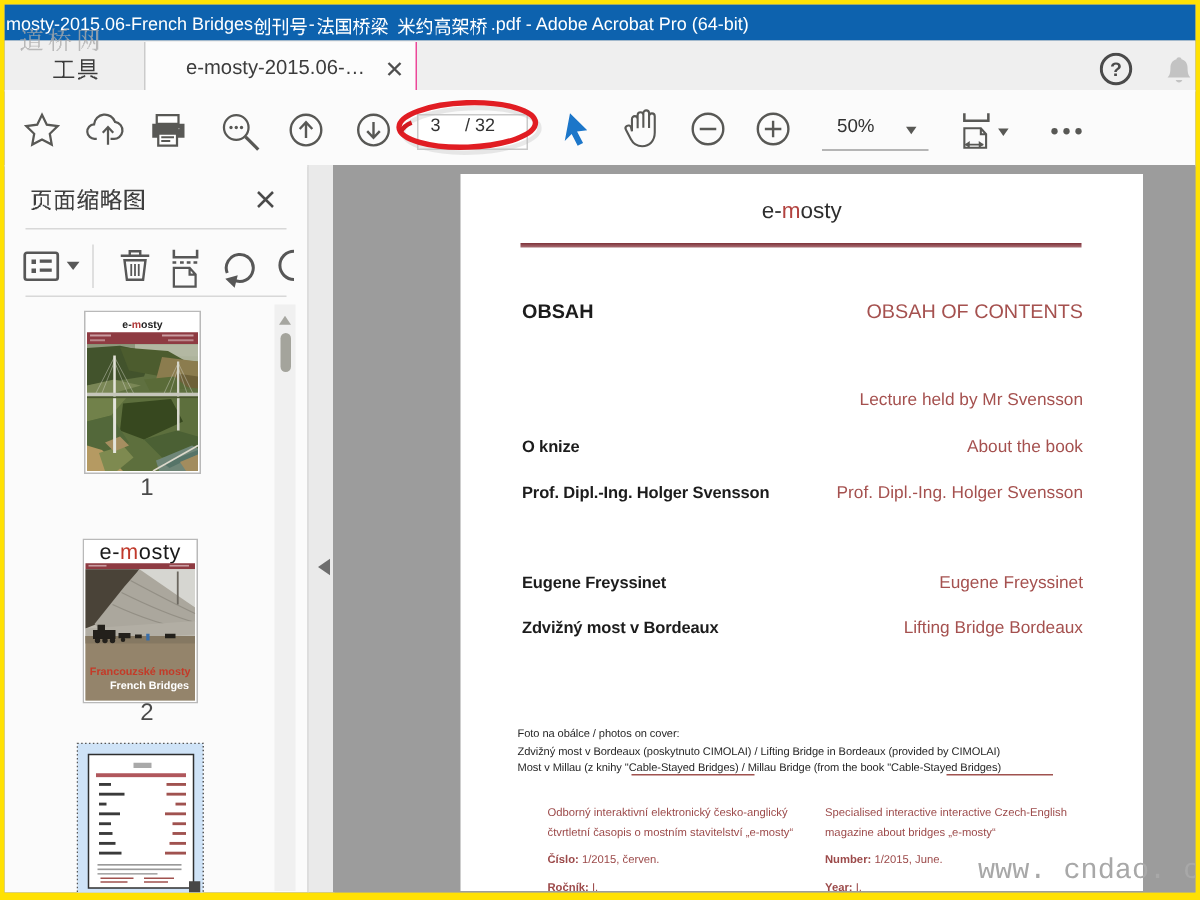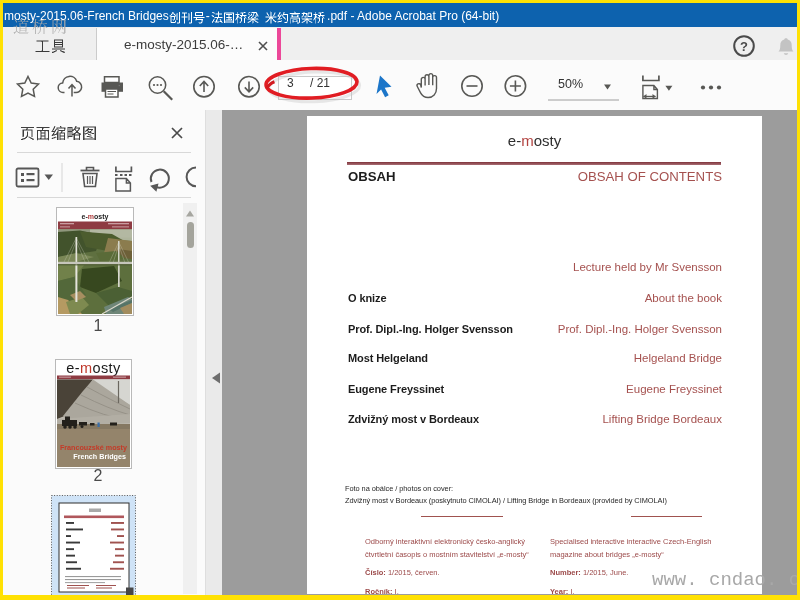--- a/index.html
+++ b/index.html
@@ -2,21 +2,21 @@
 <html><head><meta charset="utf-8"><style>
 html,body{margin:0;padding:0}
 body{width:800px;height:600px;overflow:hidden;position:relative;background:#ffe103;
  font-family:"Liberation Sans",sans-serif;-webkit-font-smoothing:antialiased}
 .abs{position:absolute}
 #app{position:absolute;left:3px;top:3px;width:794px;height:592px;background:#a3a3a3;overflow:hidden}
 #title{position:absolute;left:0;top:0;width:794px;height:24px;background:#0d62ae;overflow:hidden}
 #titletxt{position:absolute;left:1px;top:4px;height:17px;color:#fff;font-size:12px;white-space:nowrap;display:flex;align-items:center}
 #titletxt svg{margin:0 1px}
 #tabbar{position:absolute;left:0;top:24px;width:794px;height:33px;background:#efefef;border-bottom:1px solid #dcdcdc}
-#tab{position:absolute;left:93px;top:24.5px;width:180px;height:32.5px;background:#fcfcfc;border-left:1px solid #cbcbcb;border-right:4px solid #ec4899}
+#tab{position:absolute;left:93px;top:24.5px;width:180px;height:32.5px;background:#fcfcfc;border-left:1px solid #cbcbcb;border-right:1px solid #ec4899}
 #tabtxt{position:absolute;left:27px;top:9px;font-size:13.5px;color:#3c3c3c;white-space:nowrap}
 #toolbar{position:absolute;left:0;top:57px;width:794px;height:50px;background:#fbfbfb;border-bottom:1px solid #cdcdcd}
 #panel{position:absolute;left:0;top:107px;width:202px;height:485px;background:#fbfbfb}
 #splitter{position:absolute;left:202px;top:107px;width:17px;height:485px;background:#eaeaea;border-left:1px solid #dedede}
 #doc{position:absolute;left:219px;top:107px;width:575px;height:485px;background:#9c9c9c}
 #page{position:absolute;left:85px;top:6px;width:455px;height:478px;background:#fff}
 .sep{position:absolute;background:#d8d8d8;height:1px}
 .lbl{position:absolute;font-size:16px;color:#4a4a4a;text-align:center;width:20px}
 .row{position:absolute;width:374px;left:41px;height:14px}
 .cz{position:absolute;left:0;top:0;font-size:11px;letter-spacing:-0.1px;font-weight:bold;color:#1c1c1c;white-space:nowrap}
@@ -105,21 +105,21 @@
         <path d="M643.5 34l-3.3 2.4 3.3 2.4zM649.5 34l3.3 2.4-3.3 2.4z" fill="#585855" stroke="none"></path>
 <path d="M662.4 25.7h7l-3.5 5z" fill="#585855" stroke="none"></path>
 
 <g fill="#585855" stroke="none">
           <circle cx="700" cy="27.5" r="2.1"></circle>
           <circle cx="708" cy="27.5" r="2.1"></circle>
           <circle cx="716" cy="27.5" r="2.1"></circle>
         </g>
 </svg>
 <div class="abs" style="left:284px;top:16px;font-size:12px;color:#333">3</div>
-<div class="abs" style="left:307px;top:16px;font-size:12px;color:#333">/ 21</div>
+<div class="abs" style="left:307px;top:16px;font-size:12px;color:#333">/ 32</div>
 <div class="abs" style="left:545px;top:16.5px;font-size:12.5px;color:#333;width:45px;text-align:center">50%</div>
 
 <svg width="120" height="42" viewBox="0 0 120 42" style="position:absolute;left:248px;top:3px">
 <ellipse cx="61" cy="21.5" rx="45.5" ry="14.8" stroke="#bfbfbf" stroke-width="3" fill="none" transform="rotate(-2 60 20) translate(2 2.5)" opacity=".35"></ellipse>
 <ellipse cx="60.5" cy="20.3" rx="45.5" ry="14.8" stroke="#e11d23" stroke-width="3.6" fill="none" transform="rotate(-2 60 20)"></ellipse>
 <path d="M15.5 24c2-3.5 5-5.5 8-6.5" stroke="#d21a20" stroke-width="3" fill="none" transform="rotate(-2 60 20)"></path>
 </svg>
 </div>
 <div id="panel">
       <svg style="position:absolute;left:17px;top:11px" width="78.5" height="21.5" viewBox="0 0 157 43">
@@ -270,49 +270,46 @@
     </div>
 <div id="splitter">
       <svg class="abs" style="left:4px;top:260.5px" width="12" height="14" viewBox="0 0 12 14">
         <path d="M10 1.5v11L2 7z" fill="#6e6e6e"></path>
       </svg>
     </div>
 <div id="doc">
       <div id="page">
 <div class="abs" style="left:0;top:16px;width:455px;text-align:center;font-size:15px;color:#2e2e2e">e-<span style="color:#b2423f">m</span>osty</div>
 <div class="abs" style="left:40px;top:45.5px;width:374px;height:3px;background:linear-gradient(#7e323a,#a96f75)"></div>
-<div class="row" style="top:53px;height:17px">
+<div class="row" style="top:84px;height:17px">
           <span class="cz" style="font-size:13.2px;letter-spacing:0">OBSAH</span>
           <span class="en" style="font-size:13.2px">OBSAH OF CONTENTS</span>
         </div>
         <div class="row" style="top:145px">
           <span class="en">Lecture held by Mr Svensson</span>
         </div>
         <div class="row" style="top:176px">
           <span class="cz">O knize</span>
           <span class="en">About the book</span>
         </div>
         <div class="row" style="top:207px">
           <span class="cz">Prof. Dipl.-Ing. Holger Svensson</span>
           <span class="en">Prof. Dipl.-Ing. Holger Svensson</span>
         </div>
-        <div class="row" style="top:236px">
-          <span class="cz">Most Helgeland</span>
-          <span class="en">Helgeland Bridge</span>
-        </div>
         <div class="row" style="top:267px">
           <span class="cz">Eugene Freyssinet</span>
           <span class="en">Eugene Freyssinet</span>
         </div>
         <div class="row" style="top:297px">
           <span class="cz">Zdvižný most v Bordeaux</span>
           <span class="en">Lifting Bridge Bordeaux</span>
         </div>
 <div class="ft" style="left:38px;top:368px">Foto na obálce / photos on cover:</div>
 <div class="ft" style="left:38px;top:379.5px">Zdvižný most v Bordeaux (poskytnuto CIMOLAI) / Lifting Bridge in Bordeaux (provided by CIMOLAI)</div>
+<div class="ft" style="left:38px;top:391px">Most v Millau (z knihy "Cable-Stayed Bridges) / Millau Bridge (from the book "Cable-Stayed Bridges)</div>
 <div class="abs" style="left:114px;top:399.5px;width:82px;height:1px;background:#a0524f"></div>
 <div class="abs" style="left:324px;top:399.5px;width:71px;height:1px;background:#a0524f"></div>
 <div class="fc" style="left:58px;top:421px">Odborný interaktivní elektronický česko-anglický</div>
 <div class="fc" style="left:58px;top:434px">čtvrtletní časopis o mostním stavitelství „e-mosty“</div>
 <div class="fc" style="left:58px;top:452px"><b>Číslo:</b> 1/2015, červen.</div>
 <div class="fc" style="left:58px;top:470.5px"><b>Ročník:</b> I.</div>
 <div class="fc" style="left:243px;top:421px">Specialised interactive interactive Czech-English</div>
 <div class="fc" style="left:243px;top:434px">magazine about bridges „e-mosty“</div>
 <div class="fc" style="left:243px;top:452px"><b>Number:</b> 1/2015, June.</div>
 <div class="fc" style="left:243px;top:470.5px"><b>Year:</b> I.</div>

